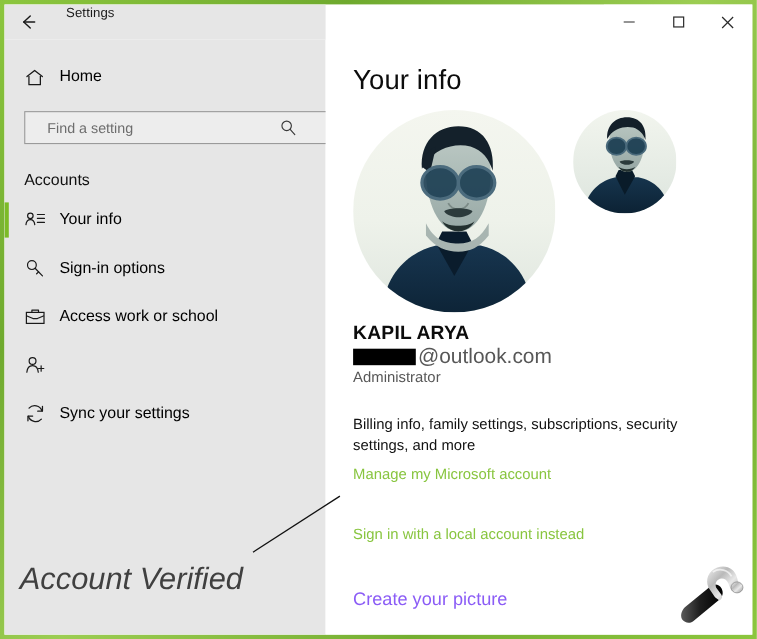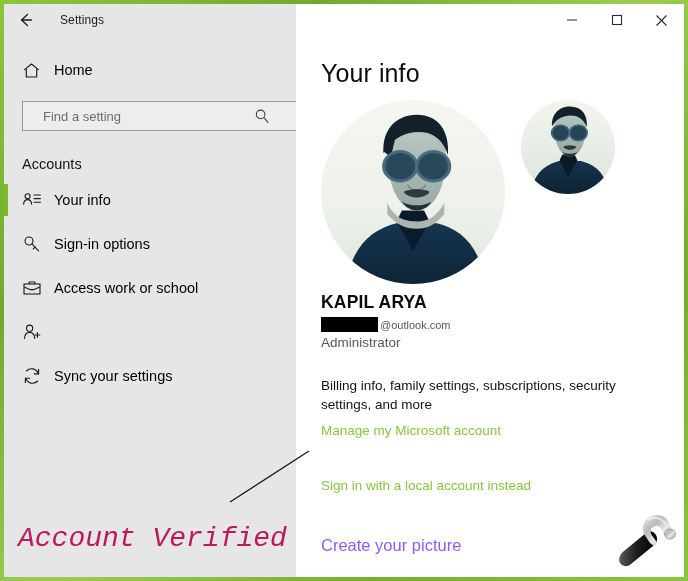--- a/index.html
+++ b/index.html
@@ -33,21 +33,21 @@
     left: 0; top: 0;
     width: 100%; height: 32px;
     z-index: 10;
   }
   .titlebar-left {
     position: absolute;
     left: 0; top: 0;
     width: 292px; height: 32px;
     background: #e6e6e6;
     display: flex;
-    align-items: center;
+    align-items: flex-start;
   }
   .back-button {
     width: 44px; height: 32px;
     display: flex; align-items: center; justify-content: center;
     cursor: default;
   }
   .back-button svg { display: block; }
   .app-title {
     font-size: 12px;
     color: #1a1a1a;
@@ -149,25 +149,25 @@
     position: absolute;
     left: 0; top: 6px;
     width: 4px; height: 32px;
     background: #7cbb27;
   }
 
   
   .annotation-text {
     position: absolute;
     left: 14px;
-    top: 487px;
-    font-family: Liberation Mono, monospace;
+    top: 474px;
+    font-family: Liberation Sans, sans-serif;
     font-style: italic;
     font-size: 28px;
-    color: #be185d;
+    color: #404040;
     white-space: nowrap;
   }
   .annotation-line {
     position: absolute;
     left: 0; top: 0;
     width: 688px; height: 581px;
     pointer-events: none;
     z-index: 40;
   }
 
@@ -220,21 +220,21 @@
     align-items: center;
     margin: 3px 0 0 25px;
     height: 17px;
   }
   .redaction {
     display: inline-block;
     width: 57px; height: 15px;
     background: #000000;
   }
   .email-domain {
-    font-size: 11px;
+    font-size: 19px;
     color: #575757;
     margin-left: 2px;
   }
   .user-role {
     font-size: 13.5px;
     color: #575757;
     margin: 2px 0 0 25px;
   }
 
   .billing-text {

